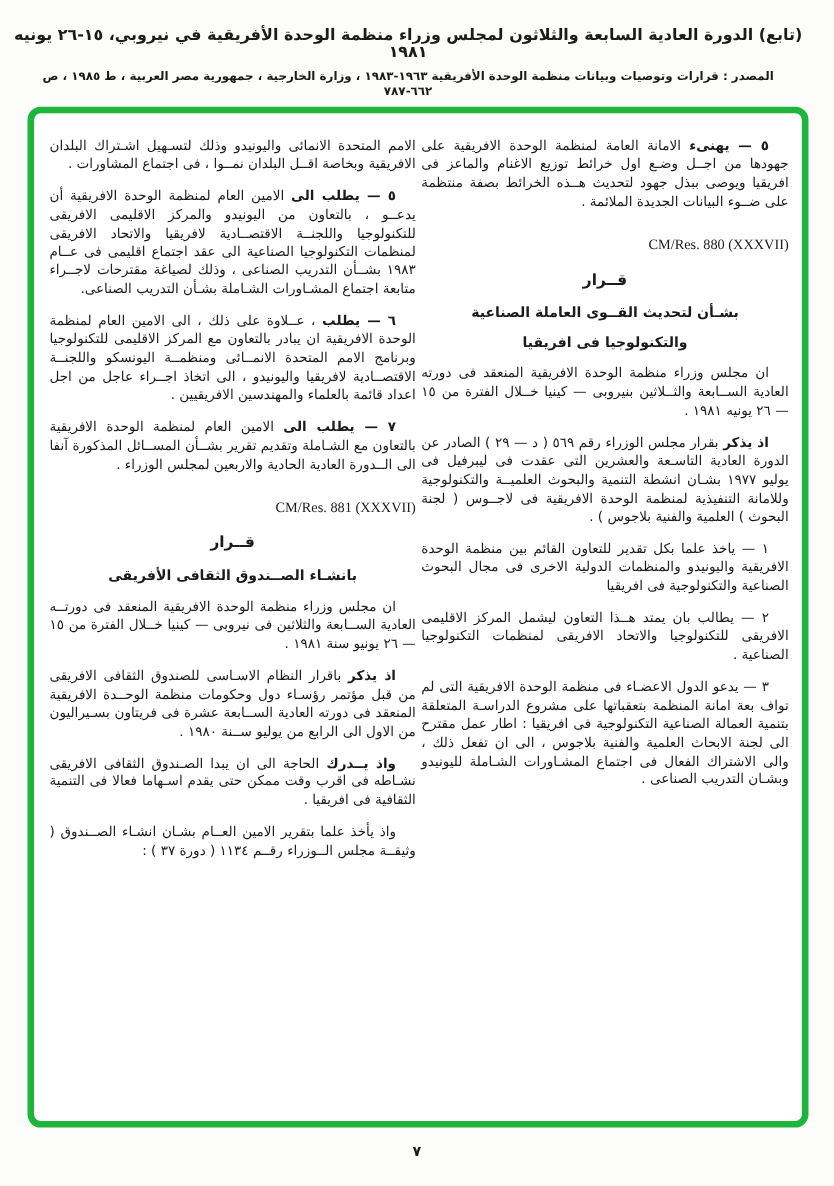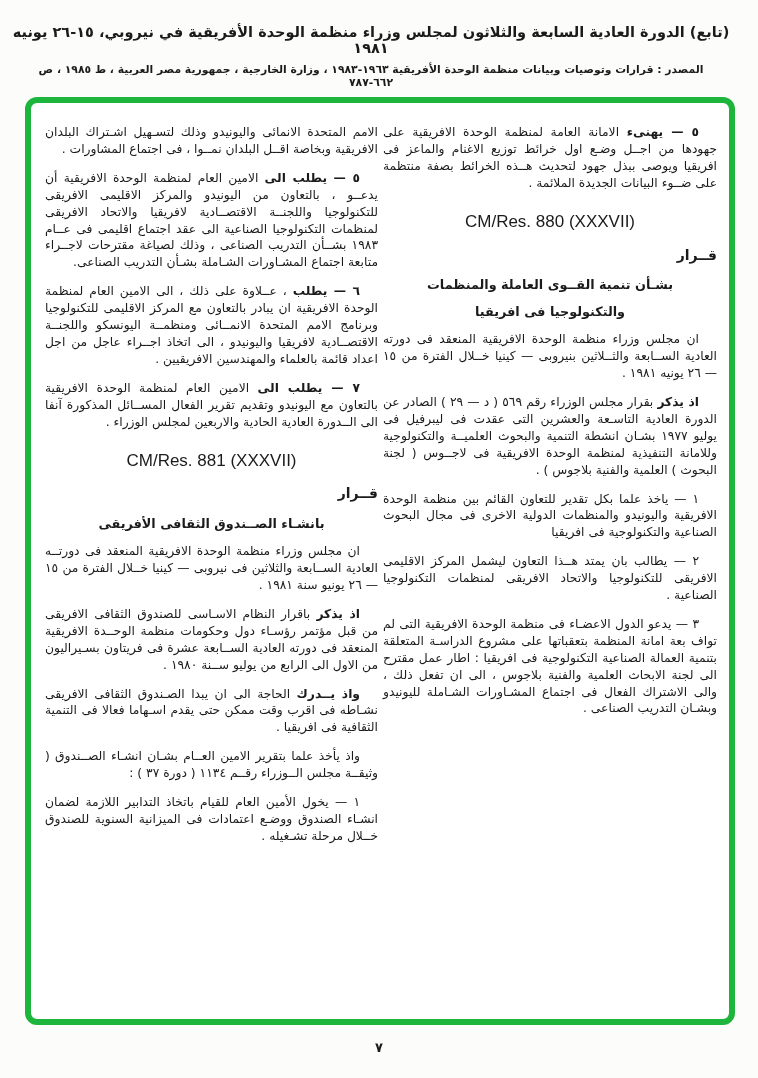--- a/index.html
+++ b/index.html
@@ -20,62 +20,61 @@
   }
   
   .col{position:absolute;top:21px;direction:rtl;text-align:justify;
        font-size:12.3px;line-height:16.9px;}
   .col-right{right:12px;width:334px;}
   .col-left{left:14px;width:333px;}
   .para{margin:0 0 12px 0;text-indent:18px;}
   .para.noindent{text-indent:0;}
   .lead{font-weight:bold;}
   .ref{
-    direction:ltr;text-align:center;font-family:Liberation Sans, sans-serif;
-    font-size:17px;margin:22px 0 16px 0;text-indent:0;
+    direction:ltr;text-align:right;font-family:Liberation Serif, serif;
+    font-size:13px;margin:22px 0 16px 0;text-indent:0;
   }
-  .h-main{font-weight:bold;font-size:14px;margin:4px 0 14px 0;text-indent:0;}
+  .h-main{font-weight:bold;text-align:center;font-size:14px;margin:4px 0 14px 0;text-indent:0;}
   .h-sub{font-weight:bold;text-align:center;font-size:12.8px;margin:0 0 10px 0;text-indent:0;}
   
   .pagenum{position:absolute;top:1040px;left:0;right:0;text-align:center;
            font-size:13px;font-weight:bold;}
 </style>
 </head>
 <body>
 
 <div class="header">
   <p class="line1">(تابع) الدورة العادية السابعة والثلاثون لمجلس وزراء منظمة الوحدة الأفريقية في نيروبي، ١٥-٢٦ يونيه ١٩٨١</p>
   <p class="line2">المصدر : قرارات وتوصيات وبيانات منظمة الوحدة الأفريقية ١٩٦٣-١٩٨٣ ، وزارة الخارجية ، جمهورية مصر العربية ، ط ١٩٨٥ ، ص ٦٦٢-٧٨٧</p>
 </div>
 
 <div class="frame" style="border-color: rgb(30, 181, 60);">
 
   <div class="col col-right">
     <p class="para"><b class="lead">٥ — يهنىء</b><span> الامانة العامة لمنظمة الوحدة الافريقية على جهودها من اجــل وضـع اول خرائط توزيع الاغنام والماعز فى افريقيا ويوصى ببذل جهود لتحديث هــذه الخرائط بصفة منتظمة على ضــوء البيانات الجديدة الملائمة .</span></p>
     <p class="ref">CM/Res. 880 (XXXVII)</p>
     <p class="h-main">قــرار</p>
-    <p class="h-sub">بشـأن تنمية القــوى العاملة والمنظمات</p>
+    <p class="h-sub">بشـأن لتحديث القــوى العاملة الصناعية</p>
     <p class="h-sub">والتكنولوجيا فى افريقيا</p>
     <p class="para"><b class="lead"></b><span>ان مجلس وزراء منظمة الوحدة الافريقية المنعقد فى دورته العادية الســابعة والثــلاثين بنيروبى — كينيا خــلال الفترة من ١٥ — ٢٦ يونيه ١٩٨١ .</span></p>
     <p class="para"><b class="lead">اذ يذكر</b><span> بقرار مجلس الوزراء رقم ٥٦٩ ( د — ٢٩ ) الصادر عن الدورة العادية التاسـعة والعشرين التى عقدت فى ليبرفيل فى يوليو ١٩٧٧ بشـان انشطة التنمية والبحوث العلميــة والتكنولوجية وللامانة التنفيذية لمنظمة الوحدة الافريقية فى لاجــوس ( لجنة البحوث ) العلمية والفنية بلاجوس ) .</span></p>
     <p class="para"><b class="lead"></b><span>١ — ياخذ علما بكل تقدير للتعاون القائم بين منظمة الوحدة الافريقية واليونيدو والمنظمات الدولية الاخرى فى مجال البحوث الصناعية والتكنولوجية فى افريقيا</span></p>
     <p class="para"><b class="lead"></b><span>٢ — يطالب بان يمتد هــذا التعاون ليشمل المركز الاقليمى الافريقى للتكنولوجيا والاتحاد الافريقى لمنظمات التكنولوجيا الصناعية .</span></p>
     <p class="para"><b class="lead"></b><span>٣ — يدعو الدول الاعضـاء فى منظمة الوحدة الافريقية التى لم تواف بعة امانة المنظمة بتعقباتها على مشروع الدراسـة المتعلقة بتنمية العمالة الصناعية التكنولوجية فى افريقيا : اطار عمل مقترح الى لجنة الابحاث العلمية والفنية بلاجوس ، الى ان تفعل ذلك ، والى الاشتراك الفعال فى اجتماع المشـاورات الشـاملة لليونيدو وبشـان التدريب الصناعى .</span></p>
   </div>
 
   <div class="col col-left">
     <p class="para noindent"><b class="lead"></b><span>الامم المتحدة الانمائى واليونيدو وذلك لتسـهيل اشـتراك البلدان الافريقية وبخاصة اقــل البلدان نمــوا ، فى اجتماع المشاورات .</span></p>
     <p class="para"><b class="lead">٥ — يطلب الى</b><span> الامين العام لمنظمة الوحدة الافريقية أن يدعــو ، بالتعاون من اليونيدو والمركز الاقليمى الافريقى للتكنولوجيا واللجنــة الاقتصــادية لافريقيا والاتحاد الافريقى لمنظمات التكنولوجيا الصناعية الى عقد اجتماع اقليمى فى عــام ١٩٨٣ بشــأن التدريب الصناعى ، وذلك لصياغة مقترحات لاجــراء متابعة اجتماع المشـاورات الشـاملة بشـأن التدريب الصناعى.</span></p>
     <p class="para"><b class="lead">٦ — يطلب</b><span> ، عــلاوة على ذلك ، الى الامين العام لمنظمة الوحدة الافريقية ان يبادر بالتعاون مع المركز الاقليمى للتكنولوجيا وبرنامج الامم المتحدة الانمــائى ومنظمــة اليونسكو واللجنــة الاقتصــادية لافريقيا واليونيدو ، الى اتخاذ اجــراء عاجل من اجل اعداد قائمة بالعلماء والمهندسين الافريقيين .</span></p>
-    <p class="para"><b class="lead">٧ — يطلب الى</b><span> الامين العام لمنظمة الوحدة الافريقية بالتعاون مع اليونيدو وتقديم تقرير الفعال المســائل المذكورة آنفا الى الــدورة العادية الحادية والاربعين لمجلس الوزراء .</span></p>
+    <p class="para"><b class="lead">٧ — يطلب الى</b><span> الامين العام لمنظمة الوحدة الافريقية بالتعاون مع الشـاملة وتقديم تقرير بشــأن المســائل المذكورة آنفا الى الــدورة العادية الحادية والاربعين لمجلس الوزراء .</span></p>
     <p class="ref">CM/Res. 881 (XXXVII)</p>
     <p class="h-main">قــرار</p>
     <p class="h-sub">بانشـاء الصــندوق الثقافى الأفريقى</p>
     <p class="para"><b class="lead"></b><span>ان مجلس وزراء منظمة الوحدة الافريقية المنعقد فى دورتــه العادية الســابعة والثلاثين فى نيروبى — كينيا خــلال الفترة من ١٥ — ٢٦ يونيو سنة ١٩٨١ .</span></p>
     <p class="para"><b class="lead">اذ يذكر</b><span> باقرار النظام الاسـاسى للصندوق الثقافى الافريقى من قبل مؤتمر رؤسـاء دول وحكومات منظمة الوحــدة الافريقية المنعقد فى دورته العادية الســابعة عشرة فى فريتاون بسـيراليون من الاول الى الرابع من يوليو ســنة ١٩٨٠ .</span></p>
     <p class="para"><b class="lead">واذ يــدرك</b><span> الحاجة الى ان يبدا الصـندوق الثقافى الافريقى نشـاطه فى اقرب وقت ممكن حتى يقدم اسـهاما فعالا فى التنمية الثقافية فى افريقيا .</span></p>
     <p class="para"><b class="lead"></b><span>واذ يأخذ علما بتقرير الامين العــام بشـان انشـاء الصــندوق ( وثيقــة مجلس الــوزراء رقــم ١١٣٤ ( دورة ٣٧ ) :</span></p>
-    <p class="para"><b class="lead"></b><span>١ — يخول الأمين العام للقيام باتخاذ التدابير اللازمة لضمان انشـاء الصندوق ووضـع اعتمادات فى الميزانية السنوية للصندوق خــلال مرحلة تشـغيله .</span></p>
   </div>
 
 </div>
 
 <div class="pagenum">٧</div>
 
 </body></html>

